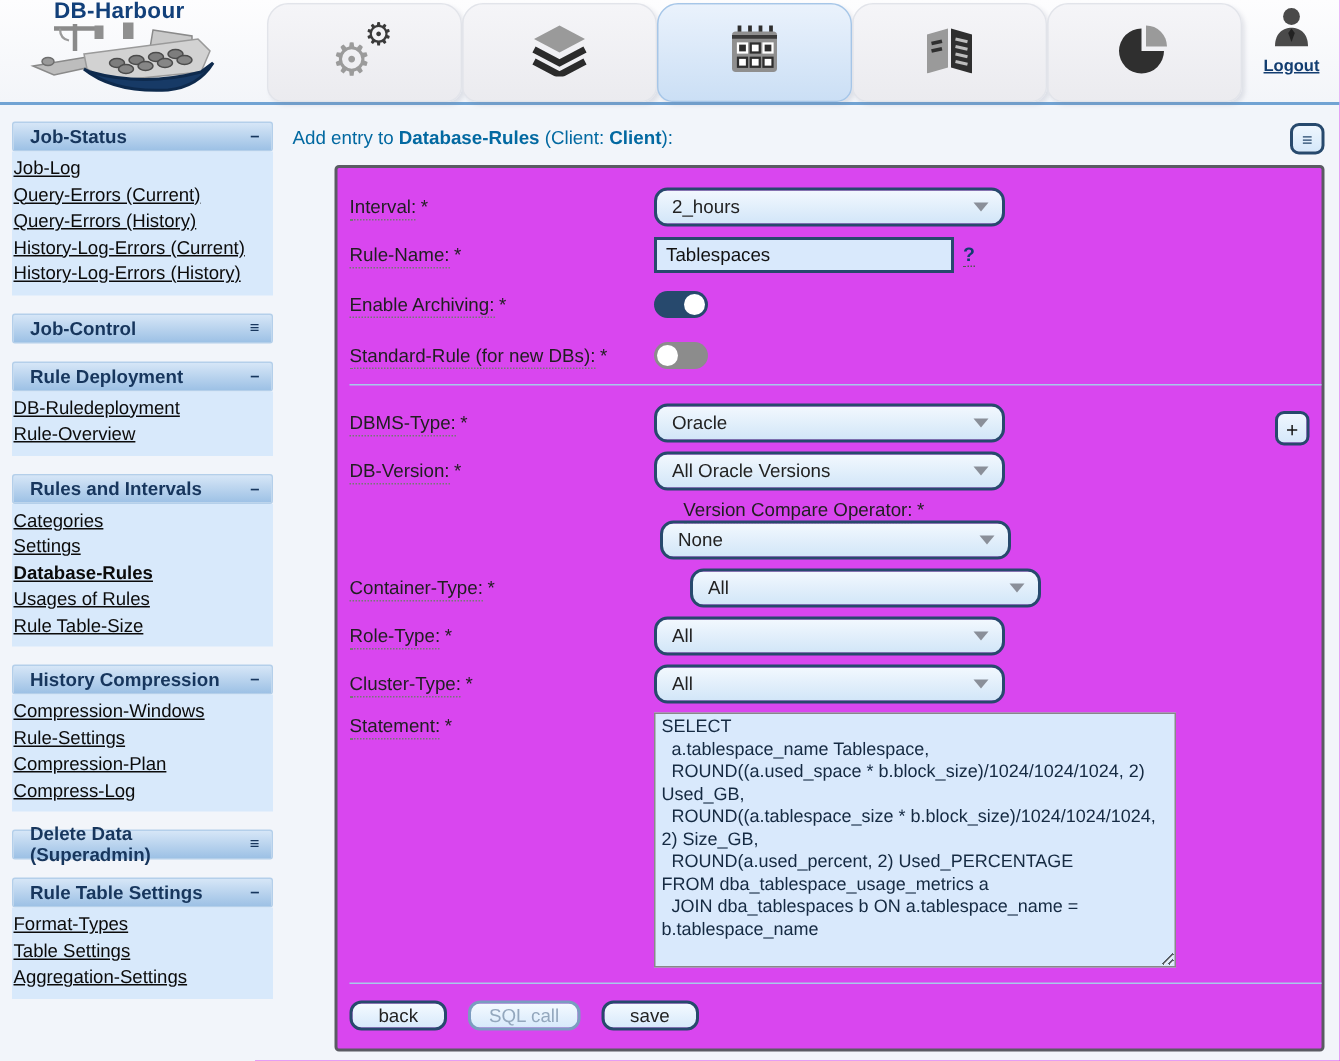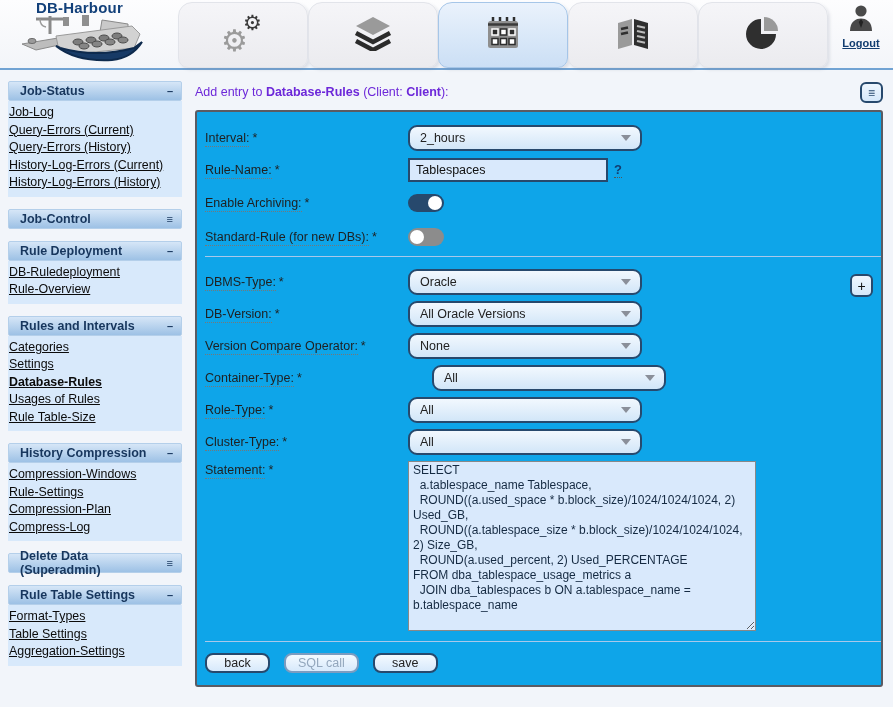--- a/index.html
+++ b/index.html
@@ -31,25 +31,25 @@
   .side-header { height:20px; background:linear-gradient(180deg,#d6e6f7,#9dc1e5); border:1px solid #b4cfea; border-radius:2px; display:flex; align-items:center; padding:0 8px 0 11px; cursor:pointer; }
   .side-header .t { font-size:12.5px; font-weight:bold; color:#17365d; flex:1; }
   .side-header .c { font-size:11px; font-weight:bold; color:#17365d; }
   .side-body { background:#d8e9fb; padding:3px 2px 5px 1px; }
   .side-link { display:block; font-size:12.4px; color:#0b0b0b; text-decoration:underline; line-height:17.5px; cursor:pointer; }
   .side-link[data-active="true"] { font-weight:bold; }
 
   
   .main { margin:12px 10px 0 13px; width:688px; }
   .main-titlerow { display:flex; align-items:flex-start; justify-content:space-between; height:26px; }
-  .main-title { font-size:12.5px; color:#6d28d9; padding-top:3px; }
+  .main-title { font-size:12.5px; color:#0369a1; padding-top:3px; }
   .main-title b { font-weight:bold; }
   .menu-btn { width:23px; height:21px; border:2px solid #27496d; border-radius:6px; background:linear-gradient(180deg,#eef6fe,#d5e8fa); color:#27496d; font-size:12px; font-weight:bold; display:flex; align-items:center; justify-content:center; cursor:pointer; }
 
-  .panel { margin-top:2px; border:2px solid #5a5b63; border-radius:3px; background:#0ea5e9; padding:13px 0 12px 8px; position:relative; }
+  .panel { margin-top:2px; border:2px solid #5a5b63; border-radius:3px; background:#d946ef; padding:13px 0 12px 8px; position:relative;margin-left:28px; }
 
   .frow { display:flex; align-items:center; }
   .frow .lbl { width:203px; font-size:12.5px; color:#1f1f1f; }
   .lbl .lt { border-bottom:1px dotted #777; padding-bottom:1px; }
   .lbl .req { margin-left:3px; }
   .rowgap { margin-bottom:7px; }
   .rowgap2 { margin-bottom:9px; }
 
   .dropdown { width:234px; height:26px; border:2px solid #27496d; border-radius:9px; background:linear-gradient(180deg,#f2f8fe,#d2e6f8); display:flex; align-items:center; padding:0 9px 0 10px; cursor:pointer; }
   .dropdown .val { flex:1; font-size:12.5px; color:#222; }
@@ -317,21 +317,21 @@
           </div>
 
         <div class="frow" style="margin-bottom:6px;">
           <span class="lbl"><span class="lt">DB-Version:</span><span class="req">*</span></span>
           <div class="dropdown">
             <span class="val">All Oracle Versions</span>
             <span class="dd-arrow"></span>
           </div>
         </div>
 
-        <div class="frow" style="margin-bottom:6px;">
+        <div class="frow" style="margin-bottom:6px;flex-direction:column;">
           <span class="lbl"><span class="lt">Version Compare Operator:</span><span class="req">*</span></span>
           <div class="dropdown">
             <span class="val">None</span>
             <span class="dd-arrow"></span>
           </div>
         </div>
 
         <div class="frow" style="margin-bottom:6px;gap:24px;">
           <span class="lbl"><span class="lt">Container-Type:</span><span class="req">*</span></span>
           <div class="dropdown">

